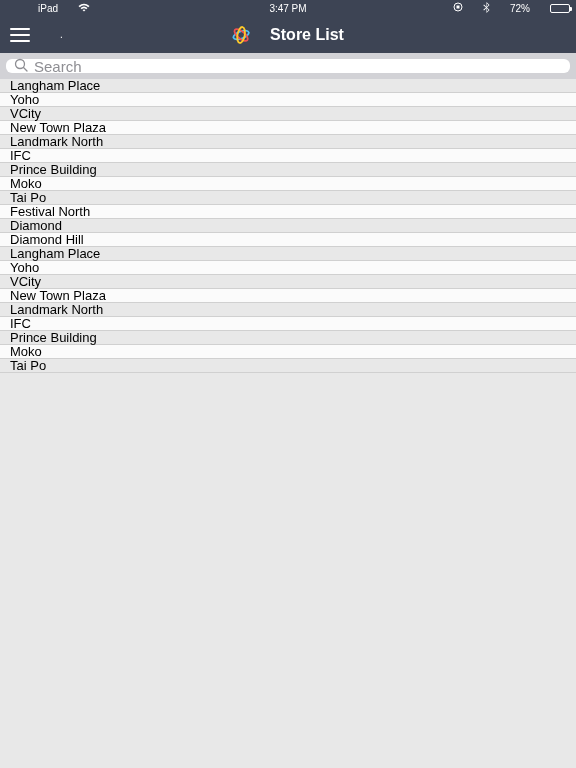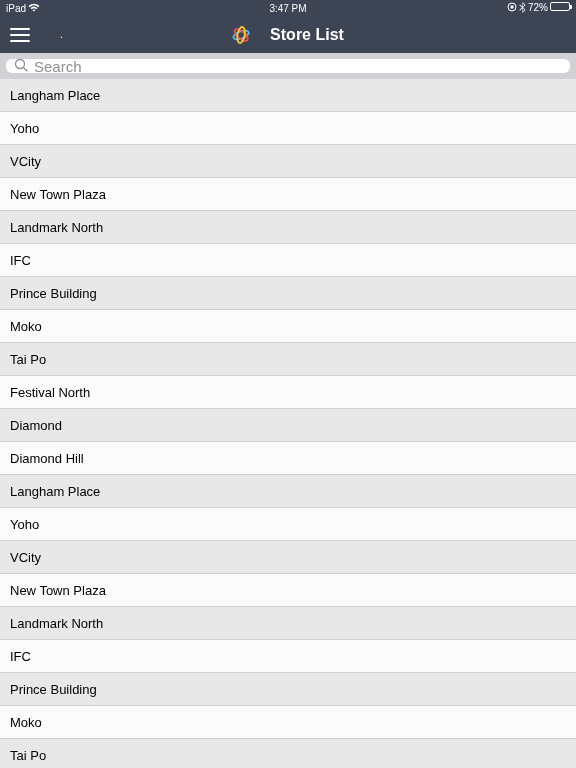--- a/index.html
+++ b/index.html
@@ -14,21 +14,21 @@
       height: 16px;
       background: #3d4454;
       color: #fff;
       display: flex;
       align-items: center;
       justify-content: space-between;
       padding: 0 6px;
       font-size: 10px;
       font-weight: 400;
     }
-    .status-left, .status-right { display: flex; gap: 2px; }
+    .status-left, .status-right { display: flex; align-items: center; gap: 20px; margin-left: 32px; }
     .status-center { position: absolute; left: 50%; transform: translateX(-50%); }
     .nav-bar {
       height: 37px;
       background: #3d4454;
       display: flex;
       align-items: center;
       position: relative;
       padding: 0 10px;
     }
     .hamburger {
@@ -61,21 +61,21 @@
       gap: 6px;
     }
     .search-icon { color: #8e8e93; font-size: 14px; }
     .search-input {
       border: none; outline: none; flex: 1;
       font-size: 15px; color: #000; background: transparent;
     }
     .search-input::placeholder { color: #8e8e93; }
     .list { background: #e8e8e8; }
     .list-item {
-      height: 33px;
+      height: 14px;
       display: flex;
       align-items: center;
       padding: 0 10px;
       font-size: 13px;
       color: #000;
       border-bottom: 1px solid #d0d0d0;
       cursor: pointer;
     }
     .list-item:nth-child(odd) { background: #e8e8e8; }
     .list-item:nth-child(even) { background: #fbfbfb; }

